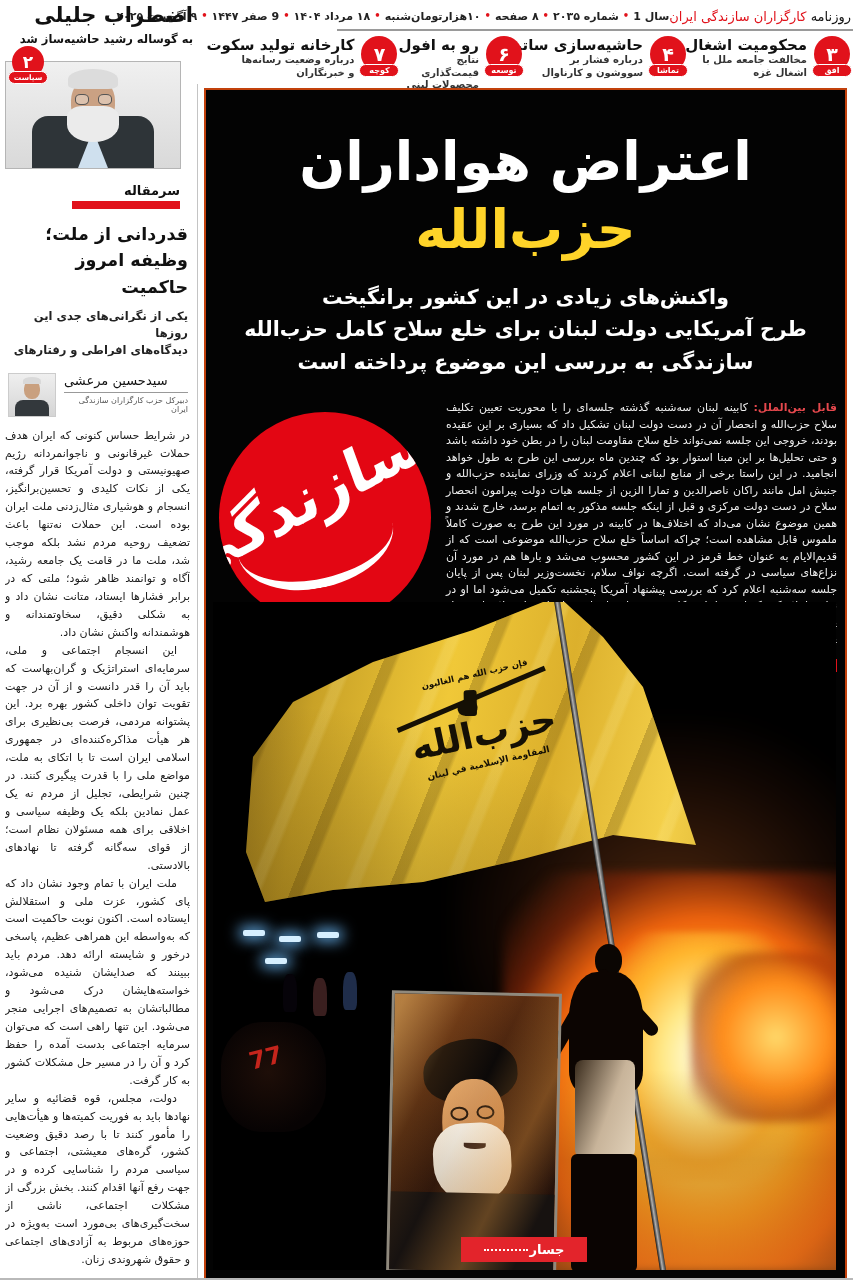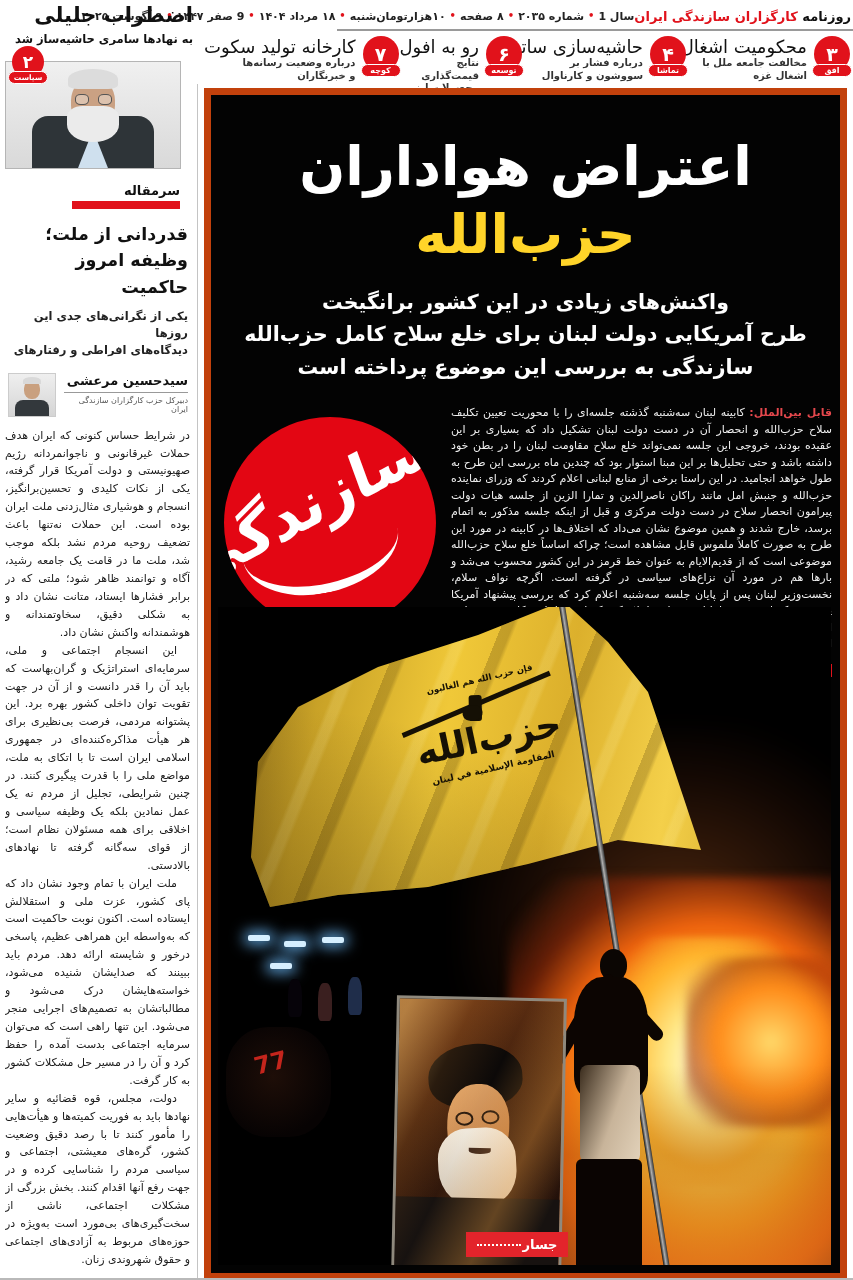--- a/index.html
+++ b/index.html
@@ -2,37 +2,37 @@
 <html lang="fa"><head>
 <meta charset="utf-8">
 <style>
   html,body{margin:0;padding:0;background:#fff}
   .page{position:relative;width:853px;height:1280px;background:#fff;overflow:hidden;
         font-family:"DejaVu Sans",sans-serif;color:#111}
 
   
   .masthead{position:absolute;top:4px;left:337px;right:2px;height:24px;direction:rtl;
             display:flex;justify-content:space-between;align-items:center}
-  .nameplate{font-size:13px;font-weight:bold;white-space:nowrap}
+  .nameplate{font-size:13px;font-weight:normal;white-space:nowrap}
   .nameplate .red{color:#e1121b}
   .issue,.dateline{font-size:11px;font-weight:bold;white-space:nowrap;color:#222}
   .dot{color:#e1121b;margin:0 4px;font-size:10px;vertical-align:1px}
   .masthead-rule{position:absolute;top:29px;left:337px;right:0;height:2px;background:#9a9a9a}
 
   
   .teasers{position:absolute;top:36px;left:341px;right:2px;height:50px;direction:rtl;
            display:flex;justify-content:space-between}
   .teaser{display:flex;gap:6px;align-items:flex-start}
   .badge{width:38px;flex:0 0 auto;display:flex;flex-direction:column;align-items:center}
   .badge-circle{width:36px;height:36px;border-radius:50%;background:#e1121b;color:#fff;
                 font-size:19px;font-weight:bold;display:flex;align-items:center;justify-content:center}
   .badge-band{min-width:30px;margin-top:-8px;background:#e1121b;border:1.5px solid #fff;border-radius:8px;
               color:#fff;font-size:8px;font-weight:bold;text-align:center;padding:1px 4px;white-space:nowrap}
   .teaser-text{text-align:right;max-width:120px}
-  .teaser-title{font-size:18px;font-weight:normal;letter-spacing:-.2px;white-space:nowrap}
+  .teaser-title{font-size:15px;font-weight:bold;letter-spacing:-.2px;white-space:nowrap}
   .teaser-sub{font-size:10px;color:#333;margin-top:0;font-weight:bold;line-height:1.25}
 
   
   .rail{position:absolute;top:0;left:0;width:196px}
   .tl-title{font-size:21px;font-weight:bold;text-align:right;direction:rtl;padding:3px 3px 0 0}
   .tl-sub{font-size:11.5px;font-weight:bold;text-align:right;direction:rtl;line-height:1.4;
           margin-top:4px;padding-right:3px;color:#111}
   .jalili{position:relative;margin:14px 15px 0 5px;height:106px;border:1px solid #b5b5b5;
           background:linear-gradient(#f0f0f0,#d9d9d9);overflow:visible}
   .jalili .badge{position:absolute;top:-16px;left:5px;width:34px;z-index:3}
@@ -47,41 +47,41 @@
   .j-beard{position:absolute;top:44px;left:61px;width:52px;height:36px;background:#ebebeb;border-radius:30% 30% 48% 48%}
   .j-eye{position:absolute;width:12px;height:9px;border:1.5px solid #555;border-radius:40%;background:rgba(255,255,255,.35)}
 
   .kicker-row{margin:14px 16px 0;direction:rtl}
   .kicker{font-size:13px;font-weight:bold;text-align:right}
   .kicker-bar{height:8px;background:#e1121b;margin-top:3px;width:108px}
   .ed-title{margin:12px 8px 0;direction:rtl;text-align:right;font-size:17.5px;font-weight:bold;line-height:1.5}
   .ed-lede{margin:8px 8px 0;direction:rtl;text-align:right;font-size:11.5px;font-weight:bold;line-height:1.5;color:#222}
   .author-row{margin:13px 8px 0;direction:rtl;display:flex;gap:8px;align-items:flex-start}
   .author-text{flex:1}
-  .author-name{font-size:13px;font-weight:bold;text-align:right}
+  .author-name{font-size:13px;font-weight:normal;text-align:left}
   .author-rule{height:1px;background:#999;margin:4px 0 3px}
   .author-role{font-size:8px;color:#555;text-align:right}
   .author-photo{width:46px;height:42px;flex:0 0 auto;position:relative;overflow:hidden;
                 background:linear-gradient(#efefef,#d5d5d5);border:1px solid #ccc}
   .a-suit{position:absolute;bottom:0;left:6px;right:6px;height:16px;background:#33383c;border-radius:8px 8px 0 0}
   .a-face{position:absolute;top:6px;left:15px;width:16px;height:19px;background:#c9a07f;border-radius:45%}
   .a-hair{position:absolute;top:3px;left:14px;width:18px;height:7px;background:#d9d9d9;border-radius:50% 50% 0 0}
   .ed-body{margin:10px 6px 0 5px;direction:rtl;text-align:justify;font-size:11px;line-height:1.63;
            color:#1a1a1a;max-height:862px;overflow:hidden}
   .ed-body p{margin:0}
   .ed-body p + p{text-indent:13px}
   .continue{display:flex;gap:4px;align-items:center}
   .continue .bar{width:3px;height:13px;background:#e1121b;flex:0 0 auto}
   .continue .txt{font-size:11.5px;font-weight:bold;white-space:nowrap}
 
   .rail-sep{position:absolute;left:197px;top:84px;bottom:0;width:1px;background:#c4c4c4}
 
   
   .mainbox{position:absolute;left:204px;top:88px;right:6px;bottom:0;background:#030303;
-           border:7px solid #c2410c;box-sizing:border-box}
+           border:2px solid #c2410c;box-sizing:border-box}
   .headline{margin-top:38px;text-align:center;direction:rtl;font-size:54px;font-weight:bold;
             color:#fff;letter-spacing:-1px;line-height:1.25}
   .hl-yellow{color:#ffd429}
   .deck{margin-top:18px;text-align:center;direction:rtl;color:#fff;font-size:20.5px;
         font-weight:bold;line-height:1.58}
   .content-row{display:flex;direction:rtl;margin:22px 8px 0;gap:10px}
   .article{flex:1;direction:rtl;text-align:justify;font-size:11px;line-height:1.5;color:#f0f0f0}
   .article .lead{color:#e5484d;font-weight:bold}
   .article .continue{margin:9px 0 0 100px;color:#fff}
   .logo-wrap{flex:0 0 222px;display:flex;justify-content:center;align-items:flex-start;padding-top:12px}
@@ -147,21 +147,21 @@
   .poster .robe{left:0;bottom:0;width:100%;height:78px;background:#171210}
   .poster .glare{inset:0;background:linear-gradient(115deg,rgba(255,200,110,.5) 4%,rgba(255,160,60,.12) 26%,transparent 45%,rgba(255,170,70,.33) 68%,transparent 86%)}
 
   .lights i{position:absolute;width:22px;height:6px;background:#d6efff;border-radius:2px;
             box-shadow:0 0 14px 4px rgba(110,190,255,.8)}
   .crowd i{position:absolute;width:14px;height:38px;border-radius:40% 40% 20% 20%;background:#060309}
   .scooter{position:absolute;left:8px;top:420px;width:105px;height:110px}
   .scooter .bodyb{position:absolute;inset:0;background:radial-gradient(ellipse at 45% 45%,#1e0e08,#070303 70%);border-radius:40%}
   .scooter .num{position:absolute;left:28px;top:22px;color:#d8281f;font-size:24px;font-weight:bold;
                 transform:rotate(-14deg);opacity:.9}
-  .watermark{position:absolute;left:248px;bottom:8px;width:102px;height:25px;background:#e3242b;
+  .watermark{position:absolute;left:248px;bottom:8px;width:126px;height:25px;background:#e3242b;
              display:flex;align-items:center;justify-content:center;gap:2px;direction:rtl}
   .wm-text{color:#fff;font-size:13px;font-weight:bold}
   .wm-dots{width:44px;height:0;border-bottom:2px dotted #fff}
   .bottom-edge{position:absolute;left:0;right:0;bottom:0;height:2px;background:#b9b9b9}
 </style>
 </head>
 <body>
 
 <div class="page">
 
@@ -219,21 +219,21 @@
           <div class="teaser-title">کارخانه تولید سکوت</div>
           <div class="teaser-sub">درباره وضعیت رسانه‌ها و خبرنگاران</div>
         </div>
       </div>
     </div>
 
   <div class="rail">
     <div class="tl-title">اضطراب جلیلی</div>
     <div class="tl-sub">
 
-        <div>به نهادها سامری حاشیه‌ساز شد</div>
+        <div>به گوساله رشید حاشیه‌ساز شد</div>
       </div>
 
     <div class="jalili">
       <div class="badge">
         <div class="badge-circle">۲</div>
         <div class="badge-band">سیاست</div>
       </div>
       <div class="jl-photo">
         <i class="j-suit" style="position:absolute"></i>
         <i class="j-shirt" style="position:absolute"></i>

